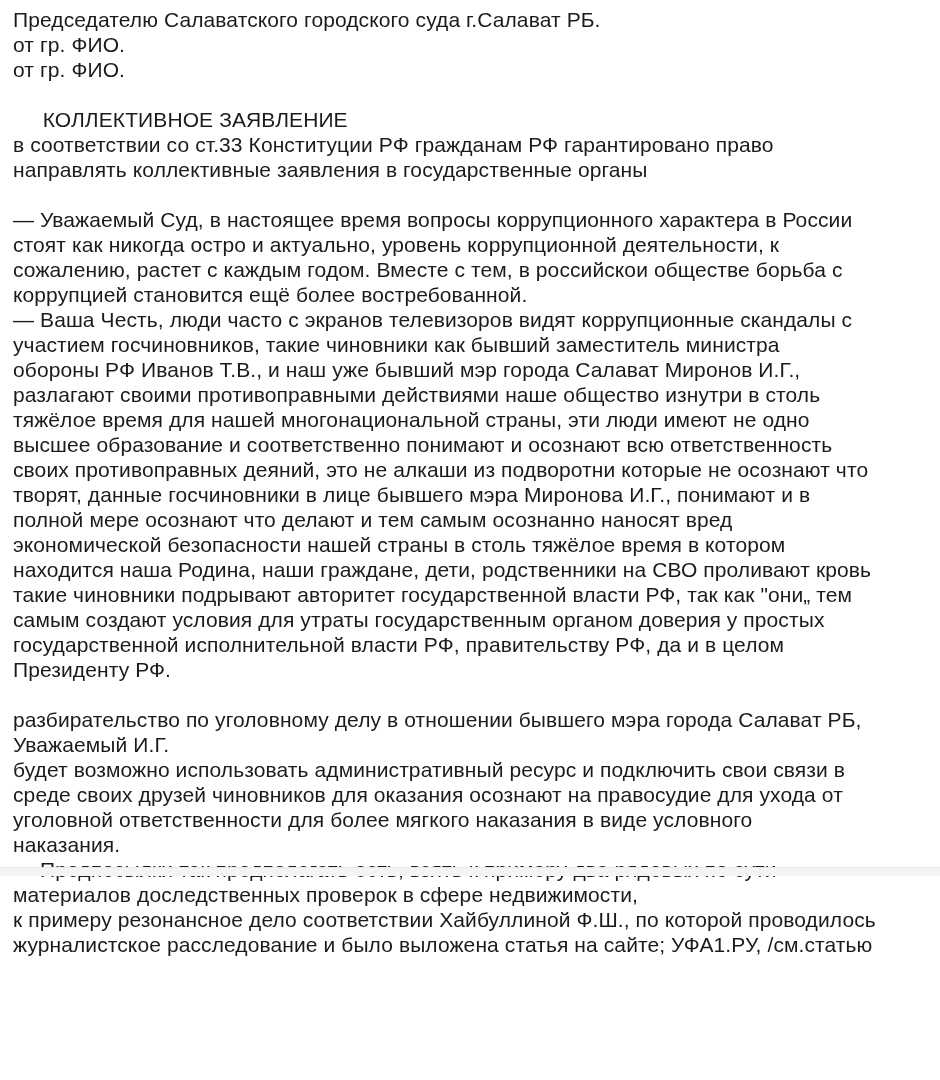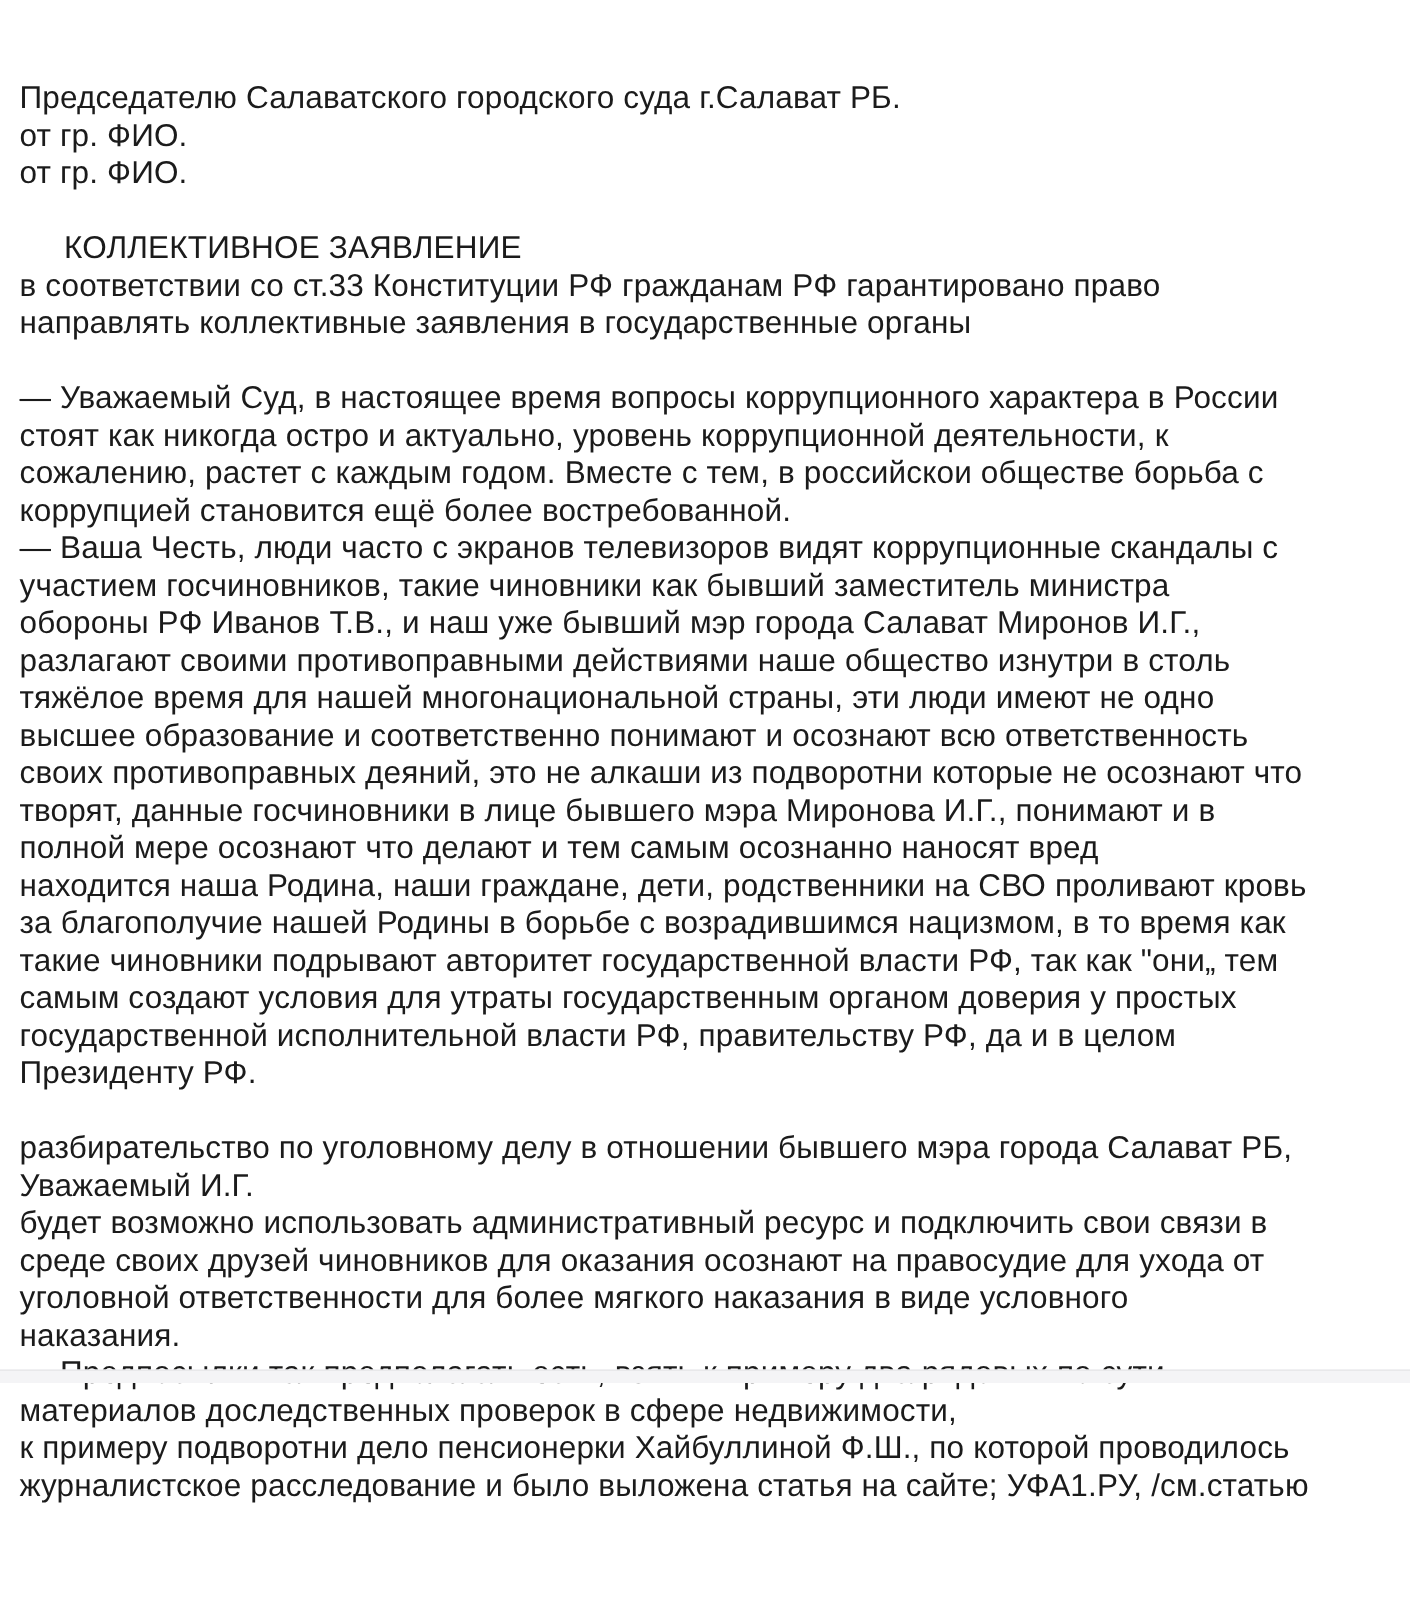--- a/index.html
+++ b/index.html
@@ -11,21 +11,20 @@
     height: 1080px;
     overflow: hidden;
     position: relative;
     font-family: "Liberation Sans", "DejaVu Sans", sans-serif;
   }
   .page {
     position: absolute;
     inset: 0;
     width: 940px;
     height: 876px;
-    margin-top: 46px;
   }
   .doc {
     position: absolute;
     top: 7px;
     left: 13px;
     right: 4px;
     font-size: 21px;
     letter-spacing: 0.1px;
     font-weight: 400;
   }
@@ -64,32 +63,32 @@
       <div class="line">коррупцией становится ещё более востребованной.</div>
       <div class="line">— Ваша Честь, люди часто с экранов телевизоров видят коррупционные скандалы с</div>
       <div class="line">участием госчиновников, такие чиновники как бывший заместитель министра</div>
       <div class="line">обороны РФ Иванов Т.В., и наш уже бывший мэр города Салават Миронов И.Г.,</div>
       <div class="line">разлагают своими противоправными действиями наше общество изнутри в столь</div>
       <div class="line">тяжёлое время для нашей многонациональной страны, эти люди имеют не одно</div>
       <div class="line">высшее образование и соответственно понимают и осознают всю ответственность</div>
       <div class="line">своих противоправных деяний, это не алкаши из подворотни которые не осознают что</div>
       <div class="line">творят, данные госчиновники в лице бывшего мэра Миронова И.Г., понимают и в</div>
       <div class="line">полной мере осознают что делают и тем самым осознанно наносят вред</div>
+      <div class="line">экономической безопасности нашей страны в столь тяжёлое время в котором</div>
       <div class="line">находится наша Родина, наши граждане, дети, родственники на СВО проливают кровь</div>
-      <div class="line">за благополучие нашей Родины в борьбе с возрадившимся нацизмом, в то время как</div>
       <div class="line">такие чиновники подрывают авторитет государственной власти РФ, так как "они„ тем</div>
       <div class="line">самым создают условия для утраты государственным органом доверия у простых</div>
       <div class="line">государственной исполнительной власти РФ, правительству РФ, да и в целом</div>
       <div class="line">Президенту РФ.</div>
       <div class="line"></div>
       <div class="line">разбирательство по уголовному делу в отношении бывшего мэра города Салават РБ,</div>
       <div class="line">Уважаемый И.Г.</div>
       <div class="line">будет возможно использовать административный ресурс и подключить свои связи в</div>
       <div class="line">среде своих друзей чиновников для оказания осознают на правосудие для ухода от</div>
       <div class="line">уголовной ответственности для более мягкого наказания в виде условного</div>
       <div class="line">наказания.</div>
       <div class="line">— Предпосылки так предполагать есть, взять к примеру два рядовых по сути</div>
       <div class="line">материалов доследственных проверок в сфере недвижимости,</div>
-      <div class="line">к примеру подворотни дело пенсионерки Хайбуллиной Ф.Ш., по которой проводилось</div>
+      <div class="line">к примеру резонансное дело соответствии Хайбуллиной Ф.Ш., по которой проводилось</div>
       <div class="line">журналистское расследование и было выложена статья на сайте; УФА1.РУ, /см.статью</div>
     </div>
   <div class="bottom-bar" style="background: rgb(244, 244, 246); border-top-color: rgb(232, 232, 234);"></div>
 </div>
 
 </body></html>

